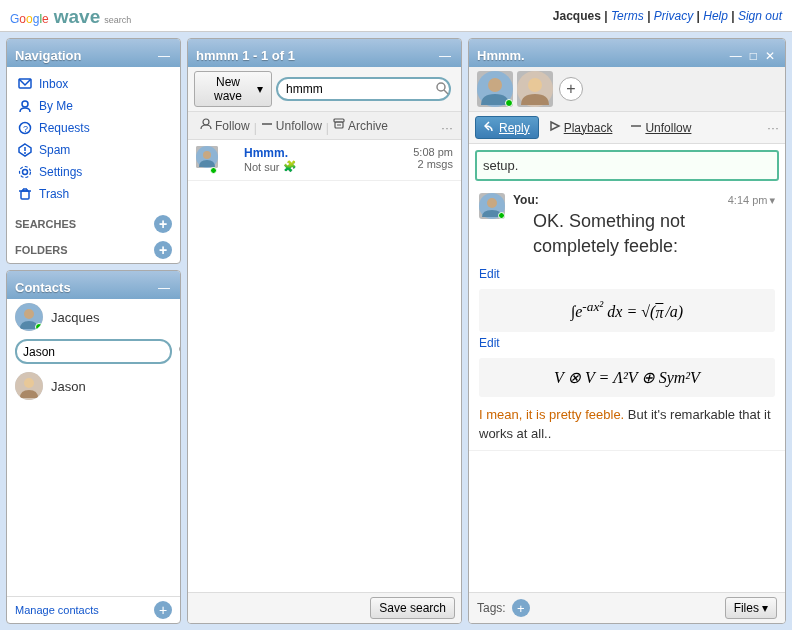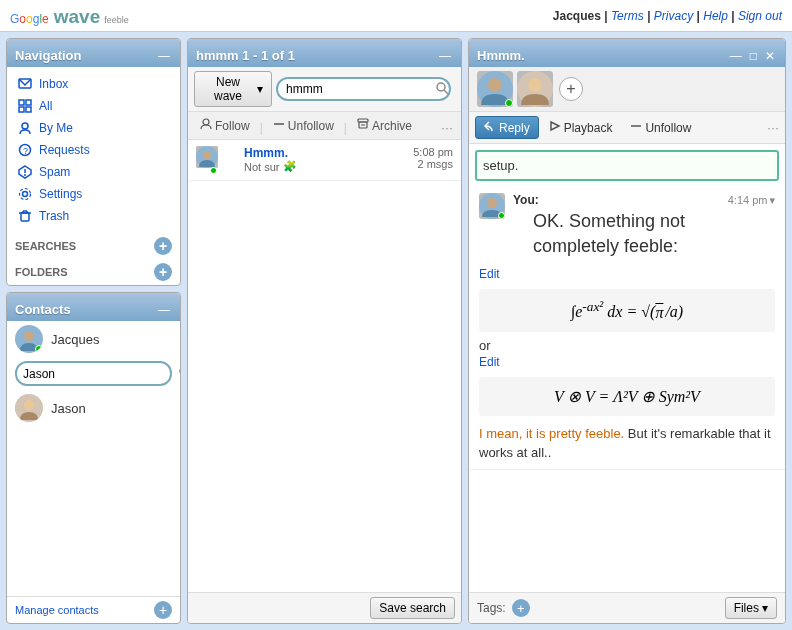--- a/index.html
+++ b/index.html
@@ -229,21 +229,21 @@
       border: 2px solid #7ab;
       border-radius: 12px;
       padding: 3px 8px;
       font-size: 12px;
       outline: none;
     }
 
     .wave-actions {
       display: flex;
       align-items: flex-end;
-      gap: 6px;
+      gap: 0;
       padding: 4px 8px;
       background: #f0f0f0;
       border-bottom: 1px solid #ddd;
     }
     .action-btn {
       display: flex;
       align-items: center;
       gap: 3px;
       color: #555;
       cursor: pointer;
@@ -364,20 +364,21 @@
       display: flex;
       align-items: center;
       gap: 3px;
       padding: 3px 8px;
       border-radius: 3px;
       cursor: pointer;
       font-size: 12px;
       background: none;
       border: none;
       color: #333;
+      text-decoration: underline;
     }
     .wave-tool-btn.active {
       background: linear-gradient(to bottom, #5b9ecc, #3a7db5);
       color: white;
       border: 1px solid #2a6a9a;
     }
 
     .wave-content {
       flex: 1;
       overflow-y: auto;
@@ -508,21 +509,21 @@
   </style>
 </head>
 <body>
 
 <div id="header">
   <div id="logo">
     <span>
       <span class="logo-g">G</span><span class="logo-o1">o</span><span class="logo-o2">o</span><span class="logo-g2">g</span><span class="logo-l">l</span><span class="logo-e">e</span>
     </span>
     <span style="font-size:19px;font-weight:bold;color:#5f9ea0;margin-left:3px;">wave</span>
-    <span style="font-size:9px;color:#888;margin-top:12px;margin-left:2px;vertical-align:top;">feeble</span>
+    <span style="font-size:9px;color:#888;margin-top:12px;margin-left:2px;vertical-align:top;">search</span>
   </div>
   <div id="header-right">
     <span>Jacques</span>
     <span> | </span>
     <a>Terms</a>
     <span> | </span>
     <a>Privacy</a>
     <span> | </span>
     <a>Help</a>
     <span> | </span>
@@ -543,31 +544,20 @@
       </div>
       <div class="nav-items">
         <a class="nav-item">
           <span class="nav-icon">
             <svg width="14" height="14" viewBox="0 0 14 14">
                 <rect x="1" y="2" width="12" height="9" rx="1" fill="none" stroke="#1155cc" stroke-width="1.5"></rect>
                 <polyline points="1,2 7,8 13,2" fill="none" stroke="#1155cc" stroke-width="1.5"></polyline>
               </svg>
           </span>
           <span>Inbox</span>
-        </a>
-        <a class="nav-item">
-          <span class="nav-icon">
-            <svg width="14" height="14" viewBox="0 0 14 14">
-                <rect x="1" y="1" width="5" height="5" fill="none" stroke="#1155cc" stroke-width="1.5"></rect>
-                <rect x="8" y="1" width="5" height="5" fill="none" stroke="#1155cc" stroke-width="1.5"></rect>
-                <rect x="1" y="8" width="5" height="5" fill="none" stroke="#1155cc" stroke-width="1.5"></rect>
-                <rect x="8" y="8" width="5" height="5" fill="none" stroke="#1155cc" stroke-width="1.5"></rect>
-              </svg>
-          </span>
-          <span>All</span>
         </a>
         <a class="nav-item">
           <span class="nav-icon">
             <svg width="14" height="14" viewBox="0 0 14 14">
                 <path d="M2,13 Q2,9 7,9 Q12,9 12,13" fill="none" stroke="#1155cc" stroke-width="1.5"></path>
                 <circle cx="7" cy="5" r="3" fill="none" stroke="#1155cc" stroke-width="1.5"></circle>
               </svg>
           </span>
           <span>By Me</span>
         </a>
@@ -848,21 +838,20 @@
 
         <div style="margin-top:8px;">
           <a class="edit-link">Edit</a>
           <div class="math-box">
             <span class="math-text">
               ∫<i>e</i><sup>-<i>ax</i>²</sup> <i>dx</i> = √(<span style="text-decoration:overline;padding-right:2px;">π</span>/<i>a</i>)
             </span>
           </div>
         </div>
 
-        <div class="or-text">or</div>
 
         <div>
           <a class="edit-link">Edit</a>
           <div class="math-box">
             <span class="math-text">
               <i>V</i> ⊗ <i>V</i> = Λ²<i>V</i> ⊕ Sym²<i>V</i>
             </span>
           </div>
         </div>
 

